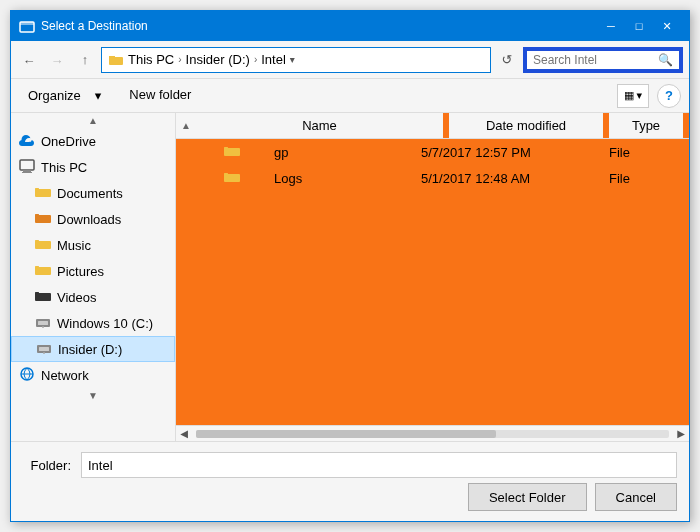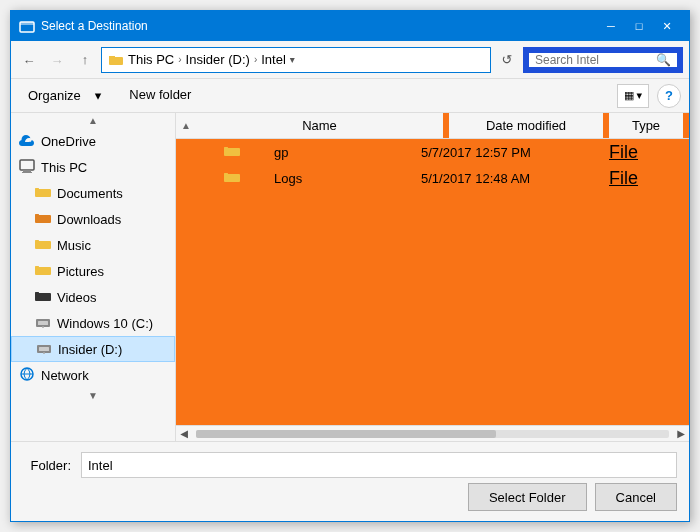--- a/index.html
+++ b/index.html
@@ -115,21 +115,21 @@
       align-items: center;
       justify-content: center;
       color: #555;
       cursor: pointer;
       border: 1px solid transparent;
       border-radius: 2px;
     }
     .search-box {
       height: 26px;
       width: 160px;
-      border: 6px solid #1d4ed8;
+      border: 4px solid #1d4ed8;
       display: flex;
       align-items: center;
       background: #fff;
       padding: 0 6px;
       gap: 4px;
     }
     .search-box input {
       border: none;
       outline: none;
       font-size: 12px;
@@ -275,21 +275,21 @@
       display: flex;
       height: 26px;
       align-items: center;
       cursor: pointer;
       gap: 28px;
     }
     .file-row-indent { width: 20px; flex-shrink: 0; }
     .file-row-icon { font-size: 14px; margin-right: 6px; flex-shrink: 0; }
     .file-row-name { flex: 1; font-size: 13px; padding-right: 8px; }
     .file-row-date { width: 160px; font-size: 13px; flex-shrink: 0; }
-    .file-row-type { width: 80px; font-size: 18px; flex-shrink: 0; text-decoration: underline; }
+    .file-row-type { width: 80px; font-size: 13px; flex-shrink: 0; }
 
     
     .scrollbar-area {
       height: 16px;
       border-top: 1px solid #ddd;
       display: flex;
       align-items: center;
       background: #f5f5f5;
       flex-shrink: 0;
     }

